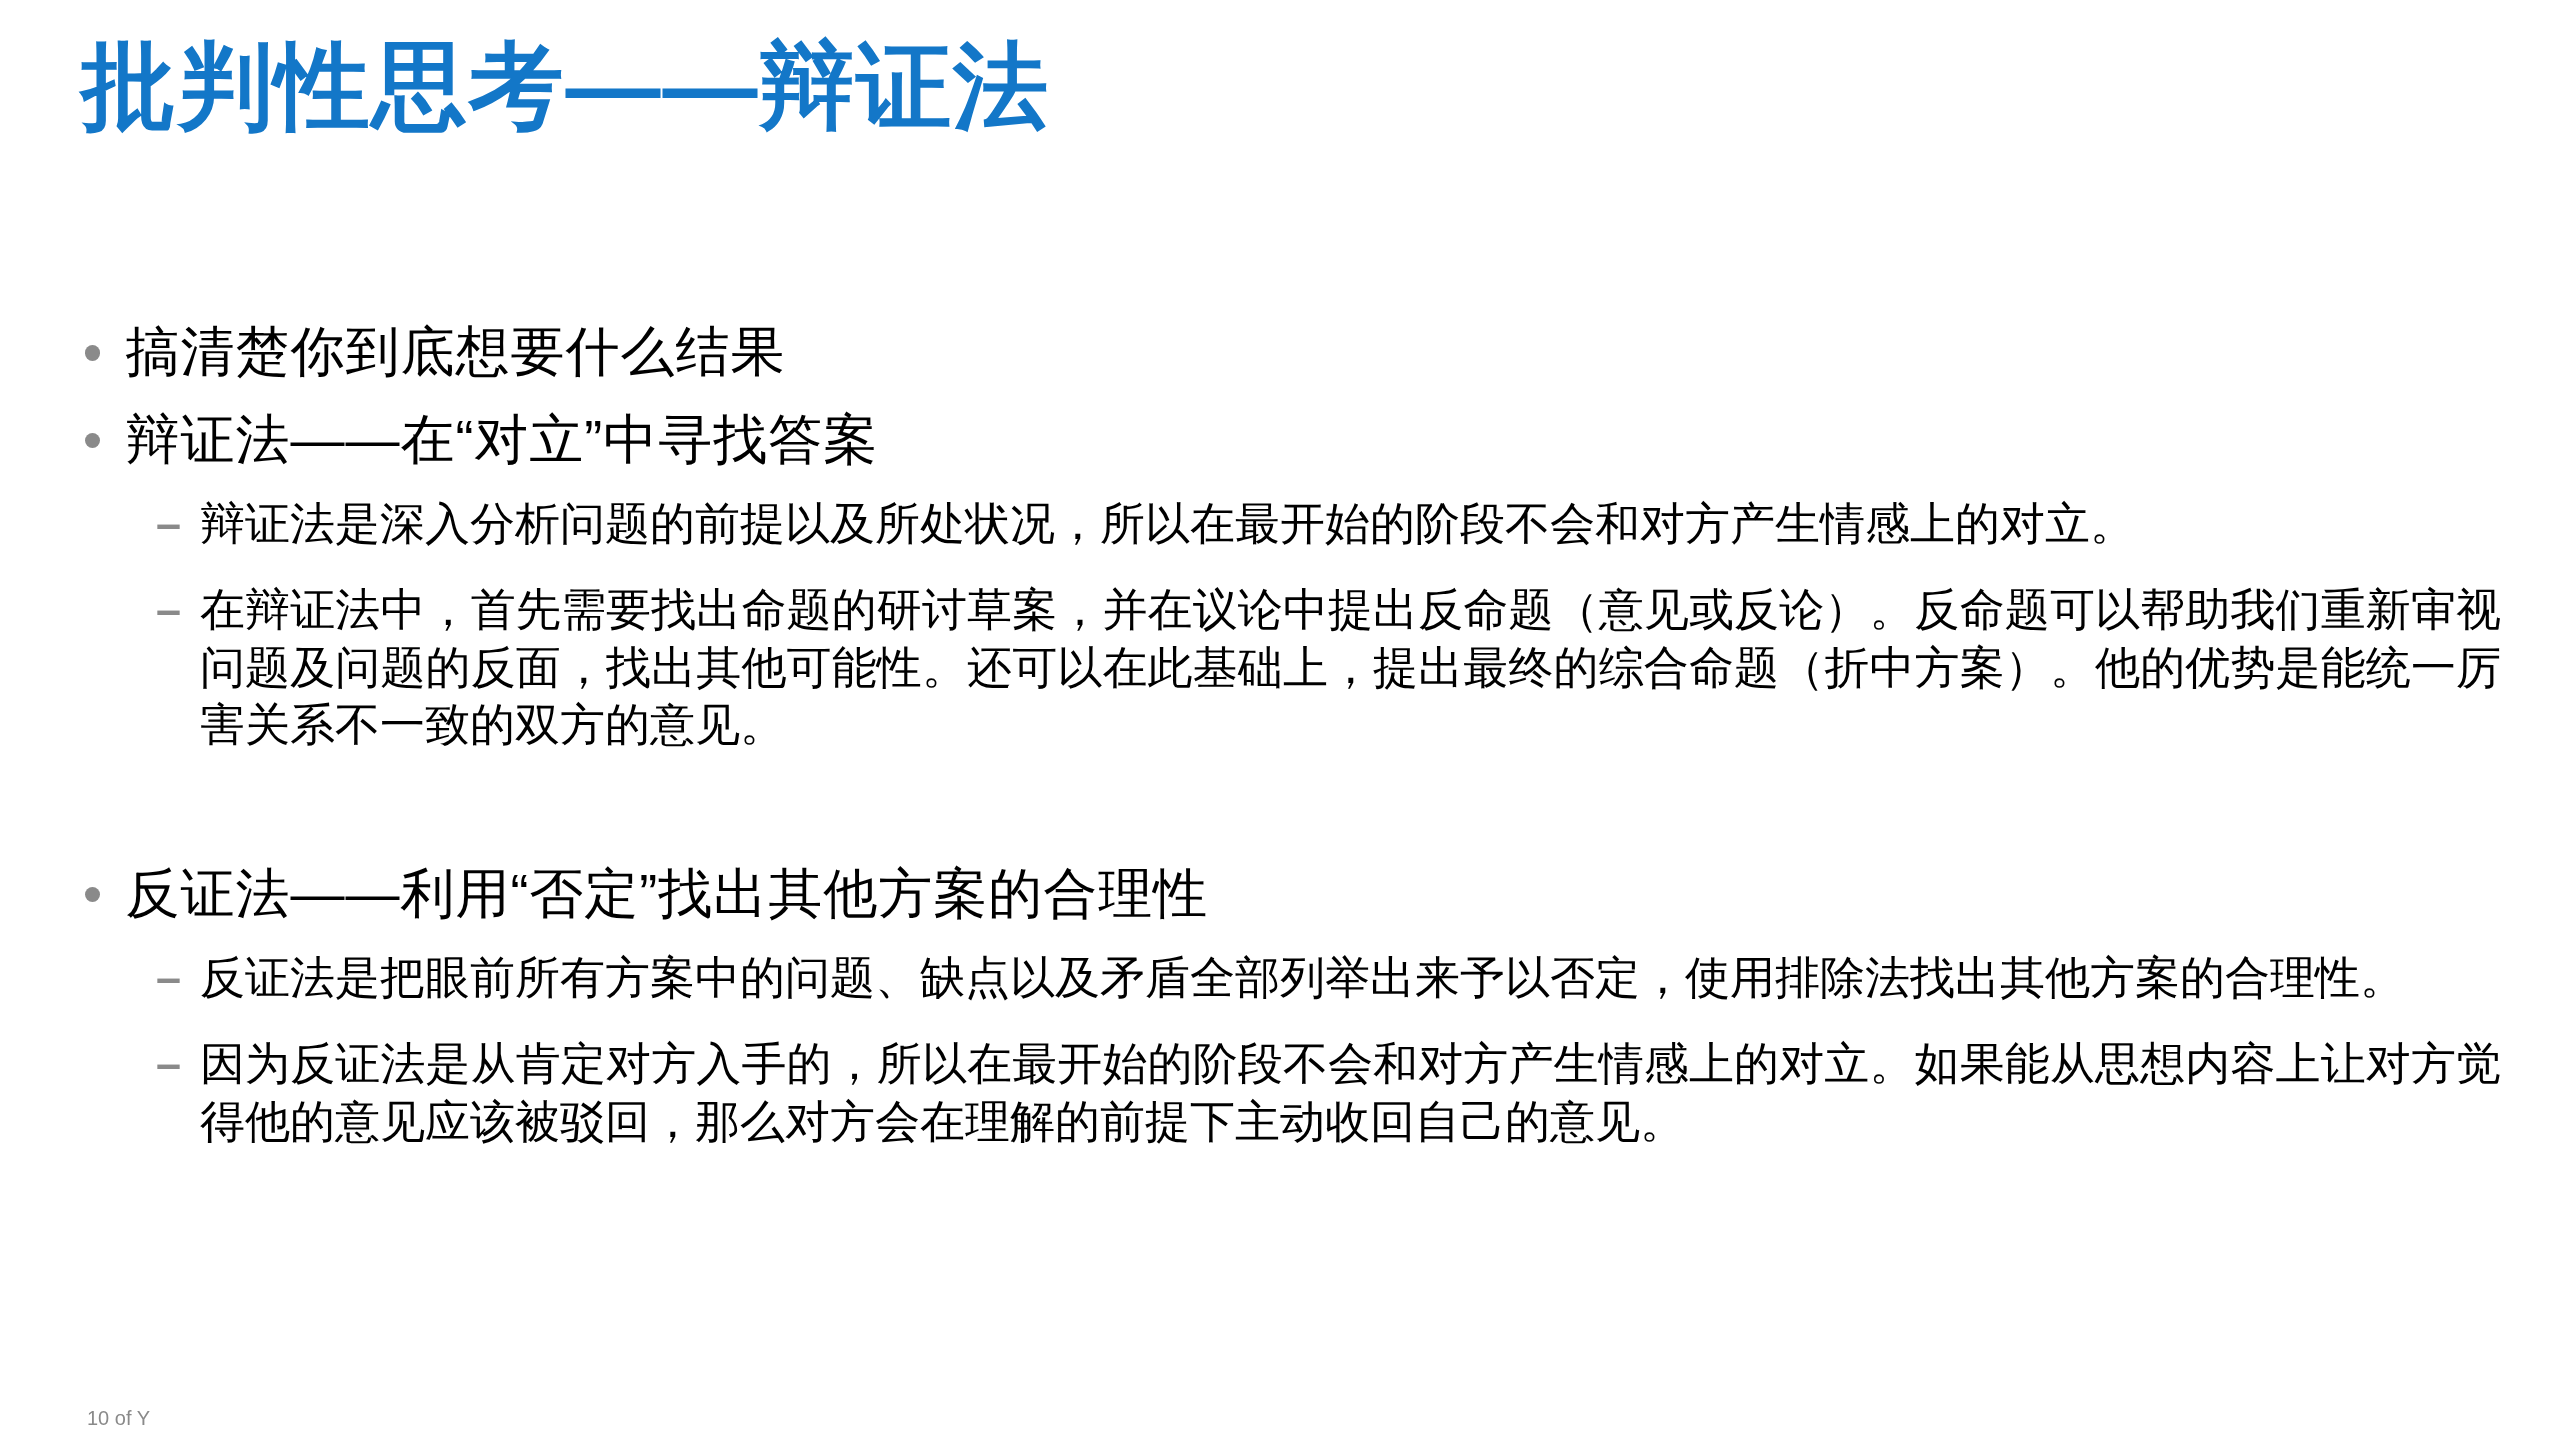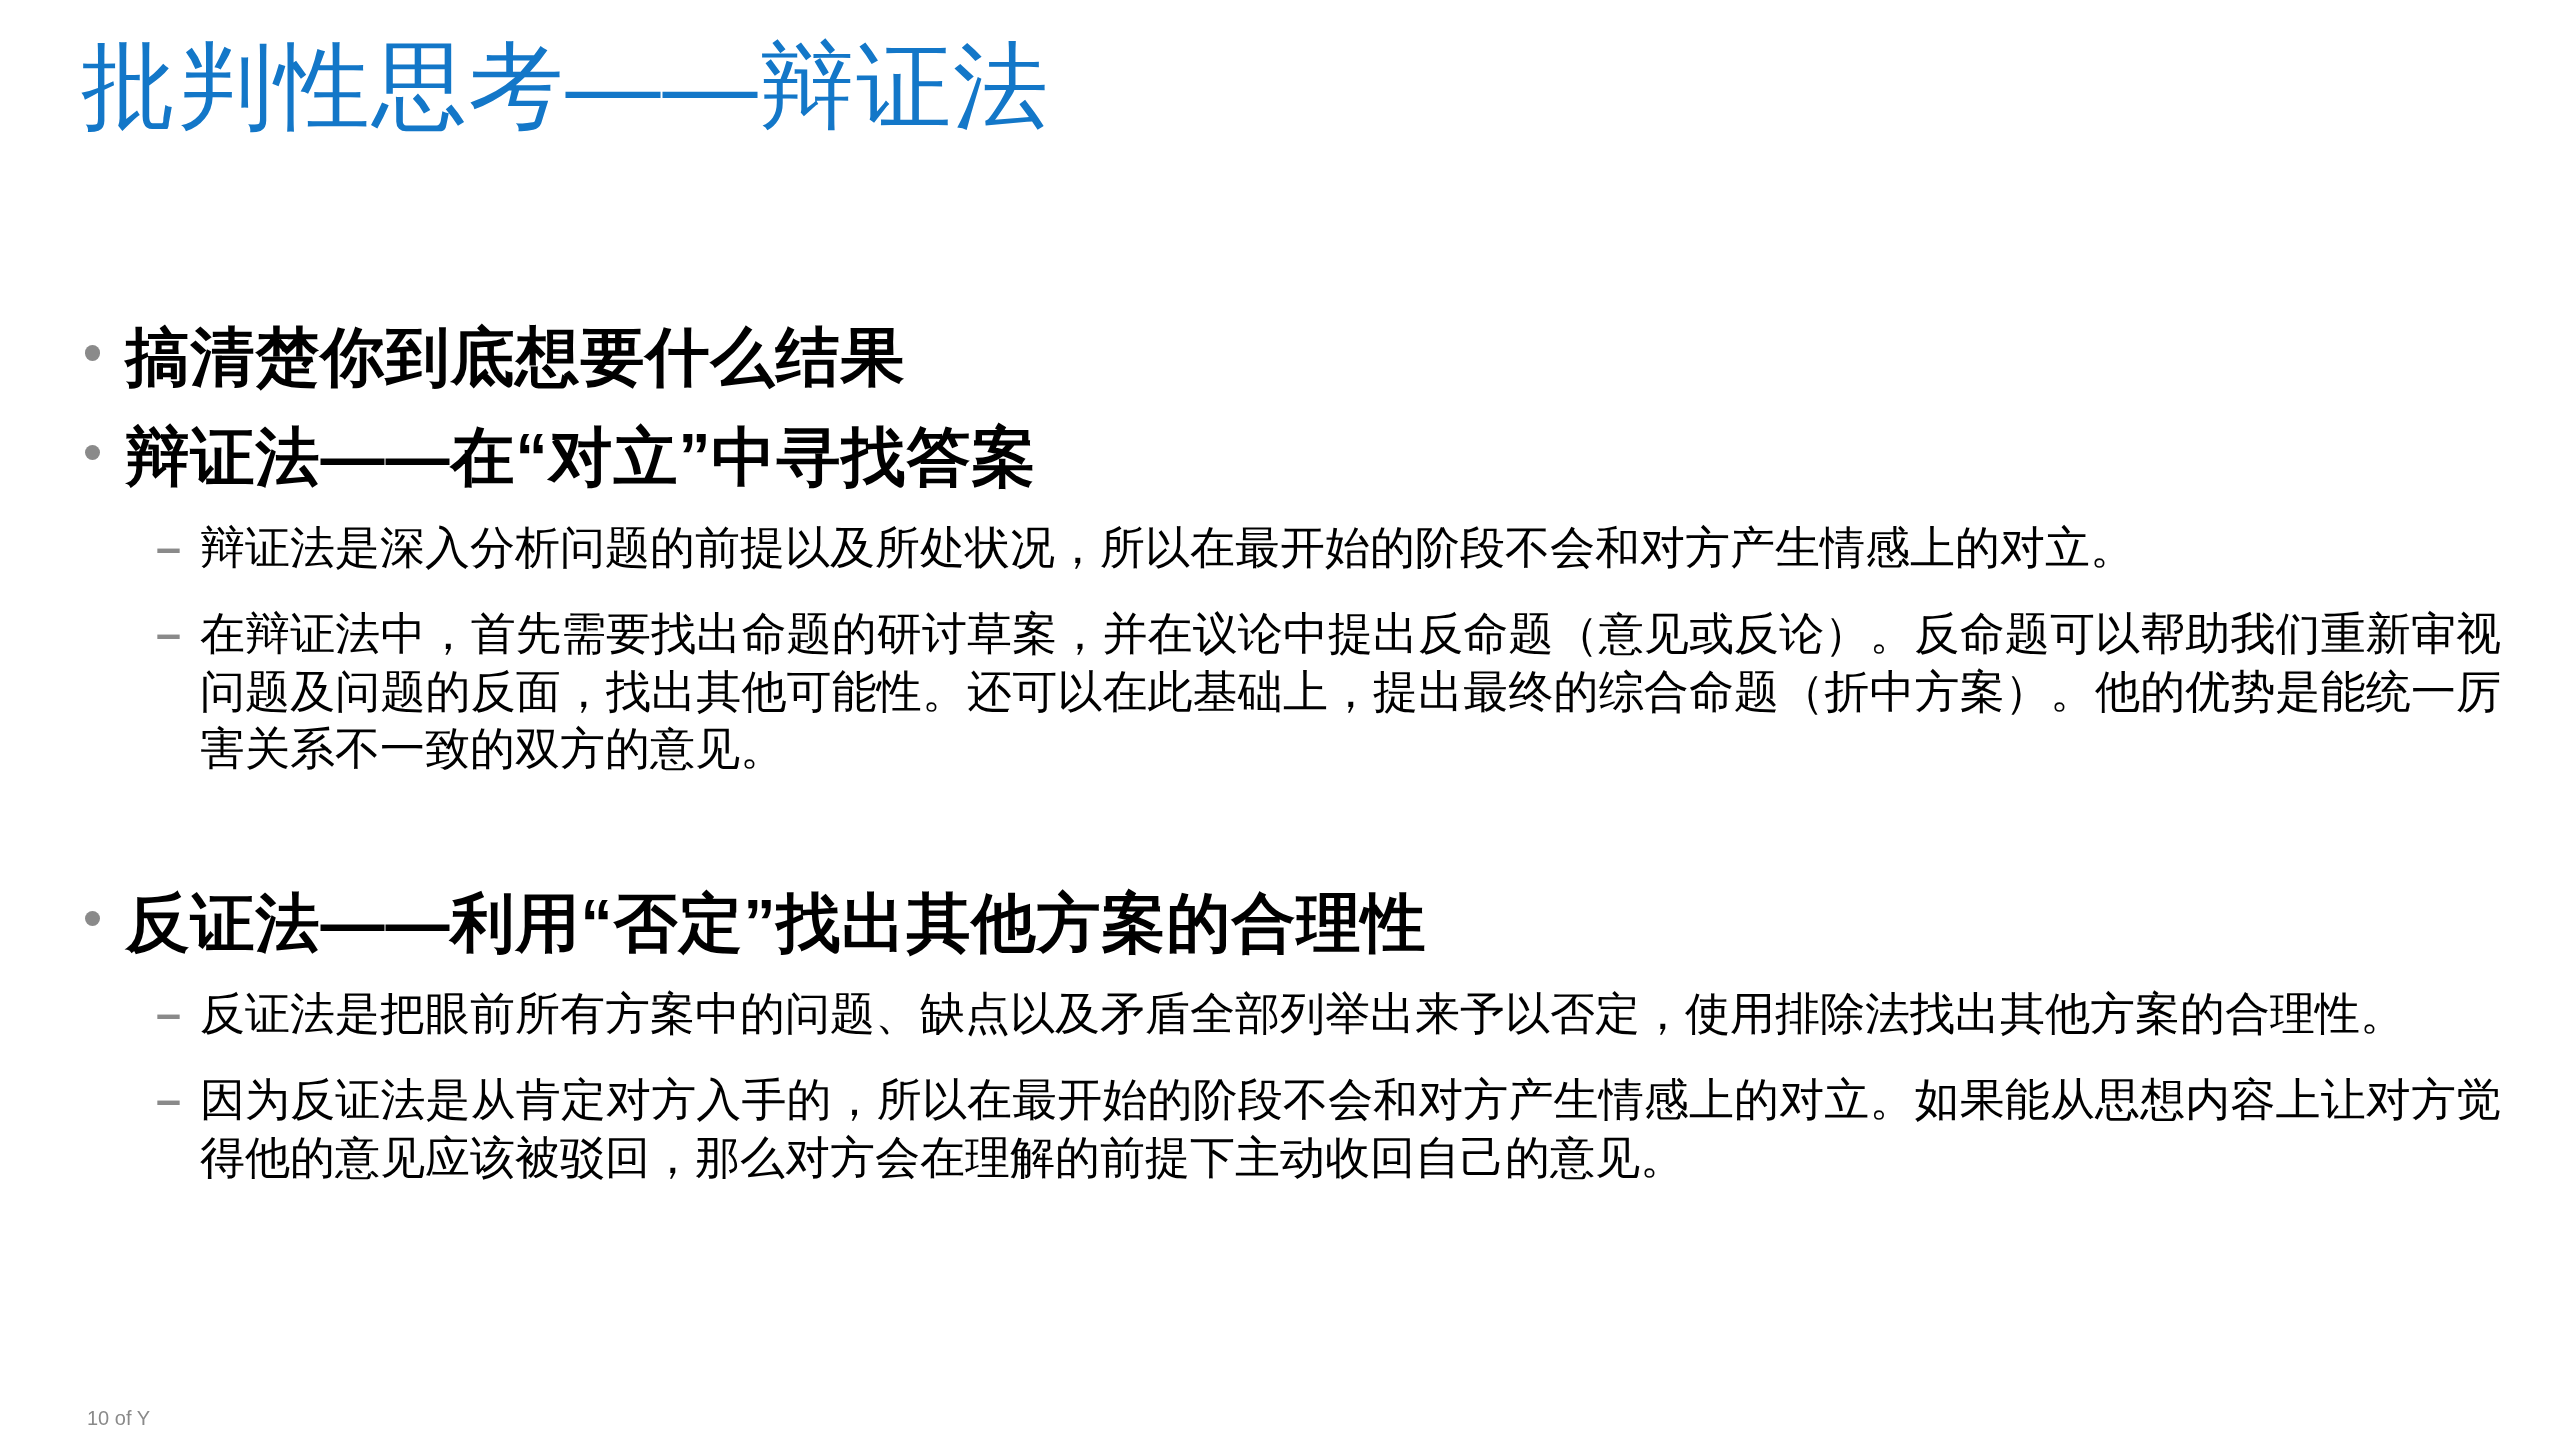--- a/index.html
+++ b/index.html
@@ -21,40 +21,40 @@
     background:var(--bg-color);
     overflow:hidden;
   }
   .slide-title{
     position:absolute;
     left:81px;
     top:25px;
     margin:0;
     font-size:95px;
     line-height:1.3;
-    font-weight:400;
+    font-weight:700;
     color:var(--title-color);
     letter-spacing:1.9px;
     white-space:nowrap;
   }
   .content{
     position:absolute;
     left:81px;
     top:319px;
     width:2420px;
     color:var(--body-color);
   }
   .group{margin-top:23px;}
   .group:first-child{margin-top:0;}
   .group:nth-child(3){margin-top:107px;}
   .l1{
     display:flex;
     align-items:flex-start;
-    font-size:64px;
-    font-weight:700;
+    font-size:54px;
+    font-weight:400;
     line-height:1.2;
   }
   .l1 .dot{
     flex:0 0 auto;
     width:15.5px;
     height:15.5px;
     border-radius:50%;
     background:var(--marker-color);
     margin:26px 25px 0 3.9px;
   }

